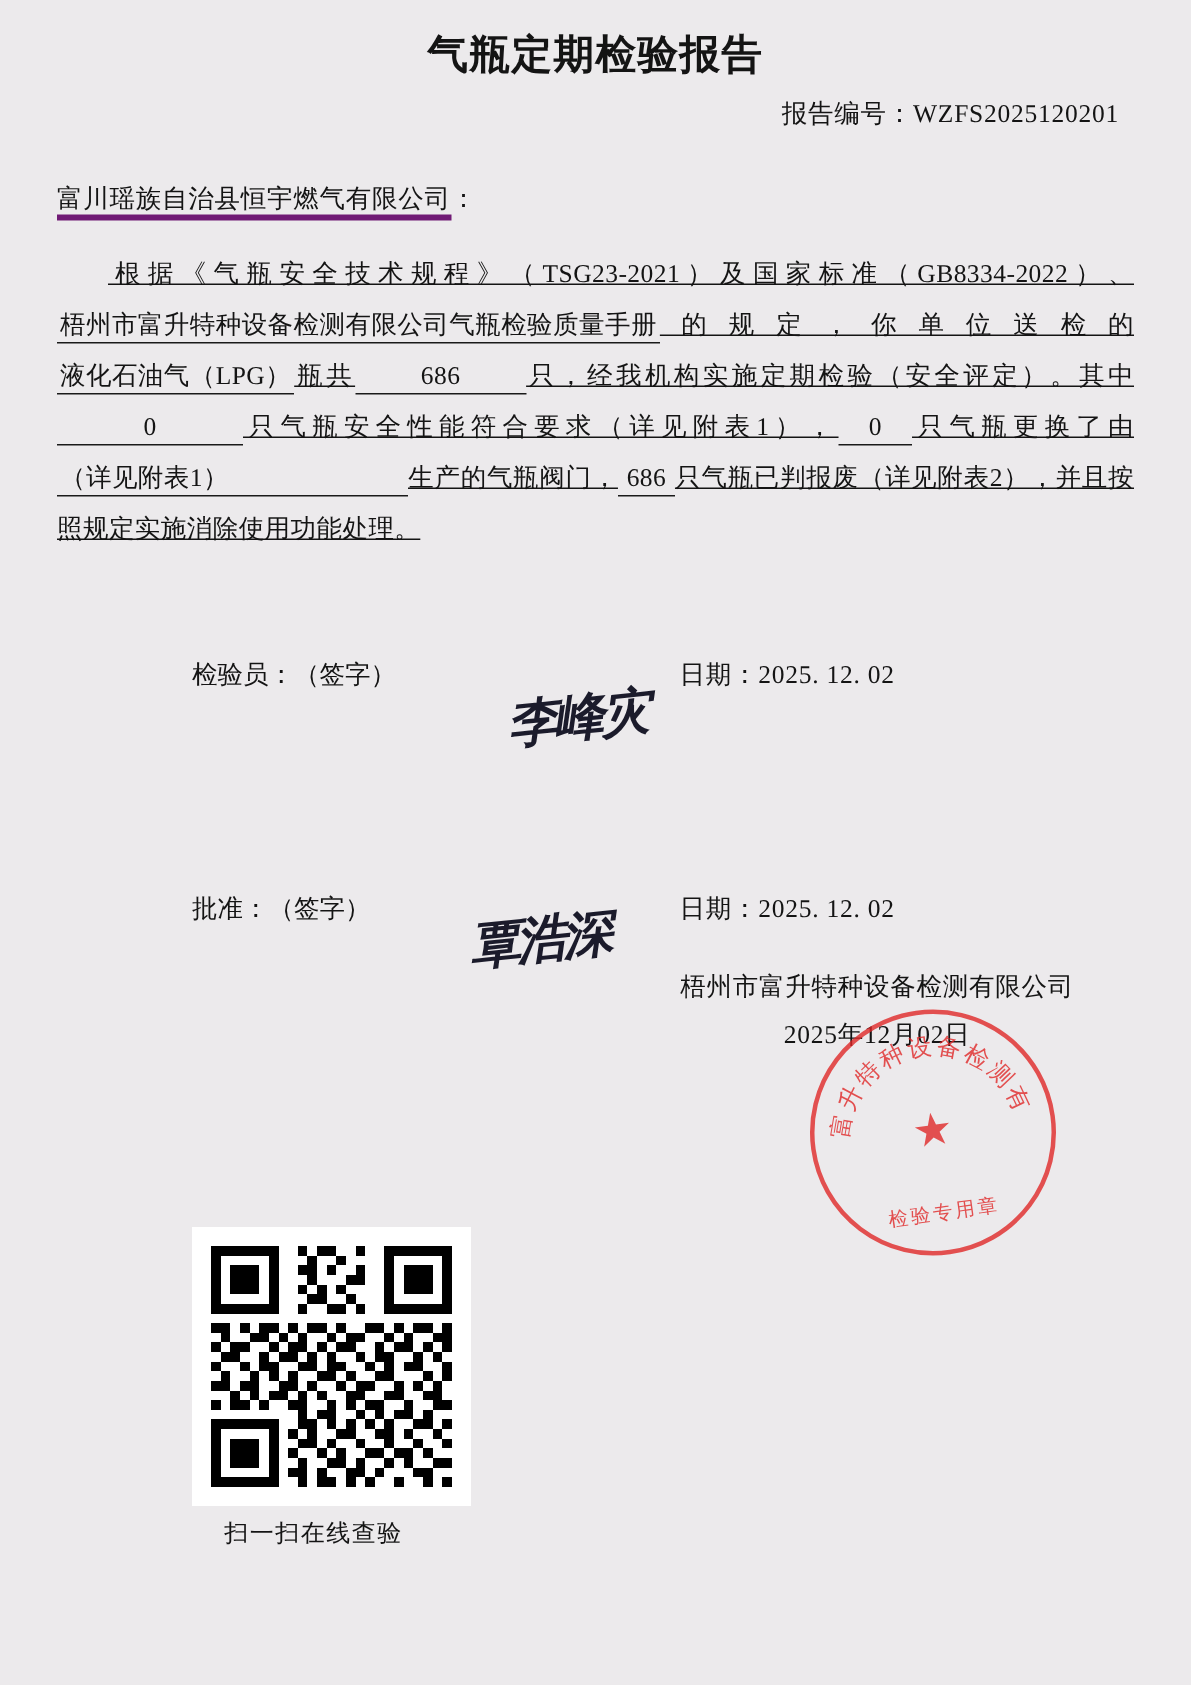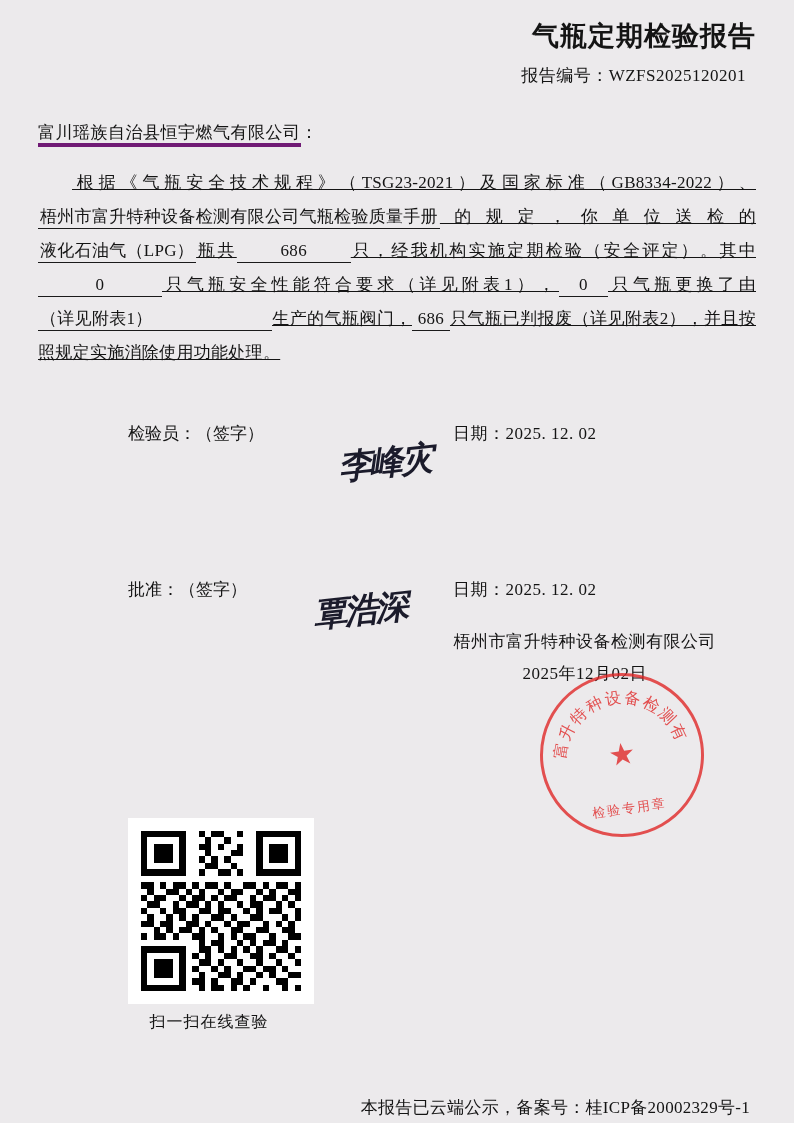--- a/index.html
+++ b/index.html
@@ -16,21 +16,21 @@
     overflow: hidden;
   }
   .page {
     position: relative;
     width: 794px;
     height: 1123px;
     box-sizing: border-box;
     padding: 0 38px;
   }
   .title {
-    text-align: right;
+    text-align: center;
     font-family: "Liberation Sans", sans-serif;
     font-weight: bold;
     font-size: 27px;
     letter-spacing: 1px;
     margin-top: 18px;
     margin-bottom: 6px;
   }
   .report-no {
     text-align: right;
     font-size: 17px;
@@ -68,21 +68,21 @@
   .ul.manual { min-width: 300px; text-align: left; }
   .ul.gas { min-width: 150px; }
   .ul.count { min-width: 110px; }
   .ul.qualified { min-width: 120px; }
   .ul.valve-num { min-width: 45px; }
   .ul.valve-maker { min-width: 230px; text-align: left;}
   .ul.scrap { min-width: 34px; }
   .indent { display: inline-block; width: 34px; }
 
   .sign-block {
-    margin-top: 52px;
+    margin-top: 68px;
     font-size: 17px;
     position: relative;
     height: 120px;
   }
   .sign-row {
     position: relative;
     padding-left: 90px;
   }
   .sign-label { display: inline-block; }
   .sign-date {
@@ -437,15 +437,14 @@
         <rect x="16" y="26" width="1" height="1"></rect>
         <rect x="18" y="26" width="1" height="1"></rect>
         <rect x="21" y="26" width="1" height="1"></rect>
         <rect x="24" y="26" width="1" height="1"></rect>
         <rect x="26" y="26" width="1" height="1"></rect>
       </g>
     </svg>
     <div class="qr-caption">扫一扫在线查验</div>
   </div>
 
-  <div class="footer">本报告已云端公示，备案号：桂ICP备20002329号-1</div>
 
 </div>
 
 </body></html>

